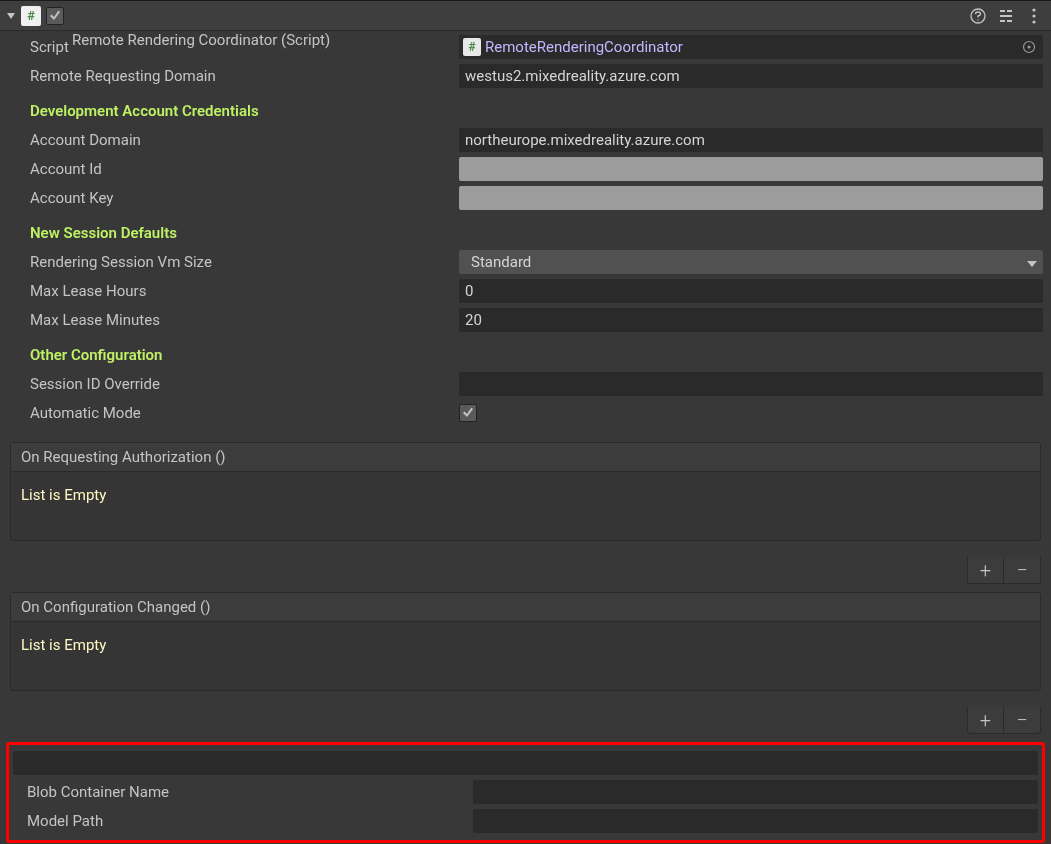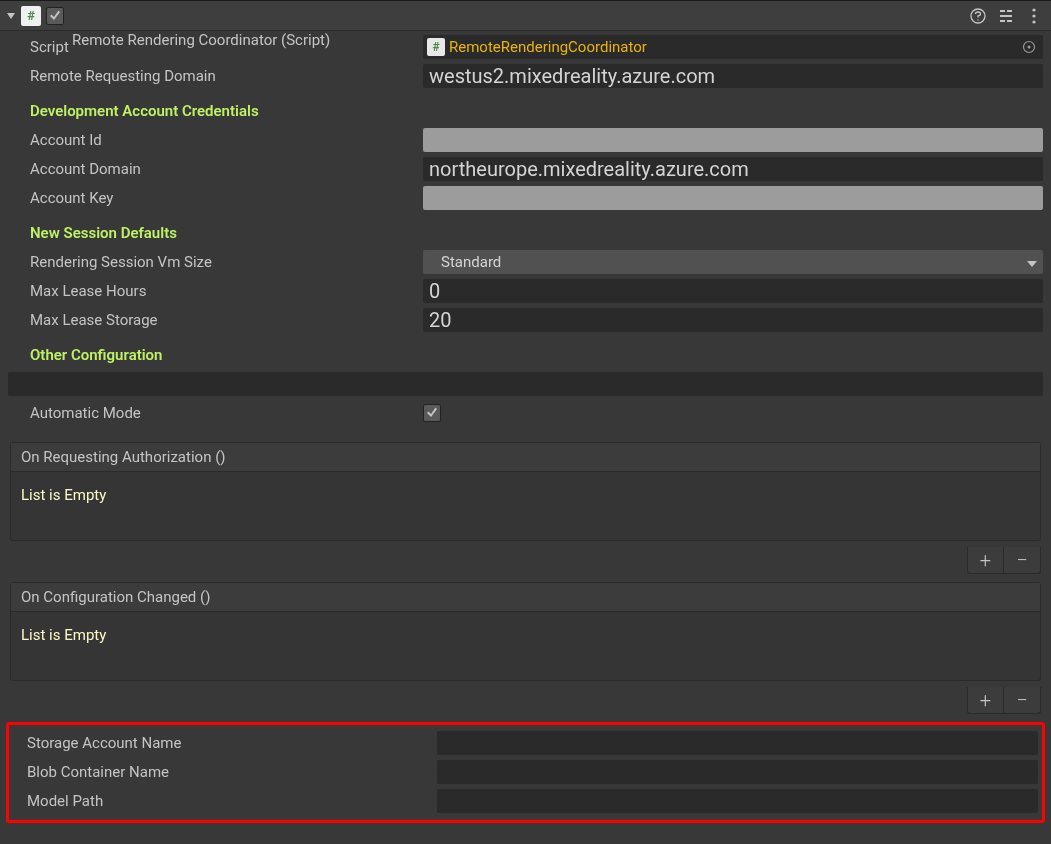--- a/index.html
+++ b/index.html
@@ -91,37 +91,38 @@
       color: #c4c4c4;
     }
     .content {
       padding: 4px 8px 4px 8px;
     }
     .field-row {
       display: flex;
       align-items: center;
       min-height: 24px;
       margin-bottom: 5px;
+      gap: 36px;
     }
     .field-label {
       width: 415px;
       padding-left: 22px;
       color: #c4c4c4;
       flex-shrink: 0;
     }
     .field-value {
       flex: 1;
     }
     .text-input {
       width: 100%;
       background: #2a2a2a;
       border: none;
       color: #d4d4d4;
       padding: 3px 6px;
-      font-size: 20px;
+      font-size: 15px;
       font-family: inherit;
       border-radius: 2px;
       height: 24px;
     }
     .text-input.light {
       background: #9c9c9c;
     }
     .object-field {
       width: 100%;
       background: #2a2a2a;
@@ -142,21 +143,21 @@
       justify-content: center;
       margin-right: 4px;
       flex-shrink: 0;
     }
     .object-field-icon-text {
       color: #4c8c4a;
       font-weight: bold;
       font-size: 12px;
     }
     .object-field-text {
-      color: #eab308;
+      color: #c4b5fd;
     }
     .object-target {
       position: absolute;
       right: 6px;
       width: 16px;
       height: 16px;
       display: flex;
       align-items: center;
       justify-content: center;
     }
@@ -165,36 +166,36 @@
       color: #bef264;
       padding-left: 22px;
       margin-top: 14px;
       margin-bottom: 8px;
     }
     .dropdown {
       width: 100%;
       background: #515151;
       border: none;
       color: #d4d4d4;
-      padding: 3px 18px;
+      padding: 3px 12px;
       font-size: 15px;
       font-family: inherit;
       border-radius: 2px;
       height: 24px;
       display: flex;
       align-items: center;
       position: relative;
       cursor: pointer;
     }
     .dropdown-arrow {
       position: absolute;
       right: 6px;
     }
     .event-block {
-      margin: 8px 10px 6px 10px;
+      margin: 8px 10px 16px 10px;
       background: #353535;
       border: 1px solid #2a2a2a;
       border-radius: 3px;
     }
     .event-header {
       background: #3c3c3c;
       padding: 5px 10px;
       border-bottom: 1px solid #2a2a2a;
       color: #c4c4c4;
     }
@@ -306,26 +307,26 @@
 
     <div class="field-row">
       <div class="field-label">Remote Requesting Domain</div>
       <div class="field-value">
         <input class="text-input" value="westus2.mixedreality.azure.com" style="">
       </div>
     </div>
 
     <div class="section-header">Development Account Credentials</div>
     <div class="field-row">
+      <div class="field-label">Account Domain</div>
+      <div class="field-value"><input class="text-input" value="northeurope.mixedreality.azure.com" style=""></div>
+    </div>
+    <div class="field-row">
       <div class="field-label">Account Id</div>
       <div class="field-value"><input class="text-input light" value="" style=""></div>
-    </div>
-    <div class="field-row">
-      <div class="field-label">Account Domain</div>
-      <div class="field-value"><input class="text-input" value="northeurope.mixedreality.azure.com" style=""></div>
     </div>
     <div class="field-row">
       <div class="field-label">Account Key</div>
       <div class="field-value"><input class="text-input light" value="" style=""></div>
     </div>
 
     <div class="section-header">New Session Defaults</div>
     <div class="field-row">
       <div class="field-label">Rendering Session Vm Size</div>
       <div class="field-value">
@@ -337,26 +338,27 @@
               </svg>
           </span>
         </div>
       </div>
     </div>
     <div class="field-row">
       <div class="field-label">Max Lease Hours</div>
       <div class="field-value"><input class="text-input" value="0" style=""></div>
     </div>
     <div class="field-row">
-      <div class="field-label">Max Lease Storage</div>
+      <div class="field-label">Max Lease Minutes</div>
       <div class="field-value"><input class="text-input" value="20" style=""></div>
     </div>
 
     <div class="section-header">Other Configuration</div>
     <div class="field-row">
+      <div class="field-label">Session ID Override</div>
       <div class="field-value"><input class="text-input" value="" style=""></div>
     </div>
     <div class="field-row">
       <div class="field-label">Automatic Mode</div>
       <div class="field-value">
         <div class="checkbox" style="margin:0">
           <svg width="14" height="14" viewBox="0 0 14 14">
               <path d="M2 7 L6 11 L12 3 L10.5 1.5 L6 8 L3.5 5.5 Z" fill="#c4c4c4"></path>
             </svg>
         </div>
@@ -381,21 +383,20 @@
   </div>
   <div class="event-buttons">
     <div class="event-button-group">
       <div class="event-btn">+</div>
       <div class="event-btn">−</div>
     </div>
   </div>
 
   <div class="highlight-box">
     <div class="field-row">
-      <div class="field-label">Storage Account Name</div>
       <div class="field-value"><input class="text-input" value="" style=""></div>
     </div>
     <div class="field-row">
       <div class="field-label">Blob Container Name</div>
       <div class="field-value"><input class="text-input" value="" style=""></div>
     </div>
     <div class="field-row">
       <div class="field-label">Model Path</div>
       <div class="field-value"><input class="text-input" value="" style=""></div>
     </div>

